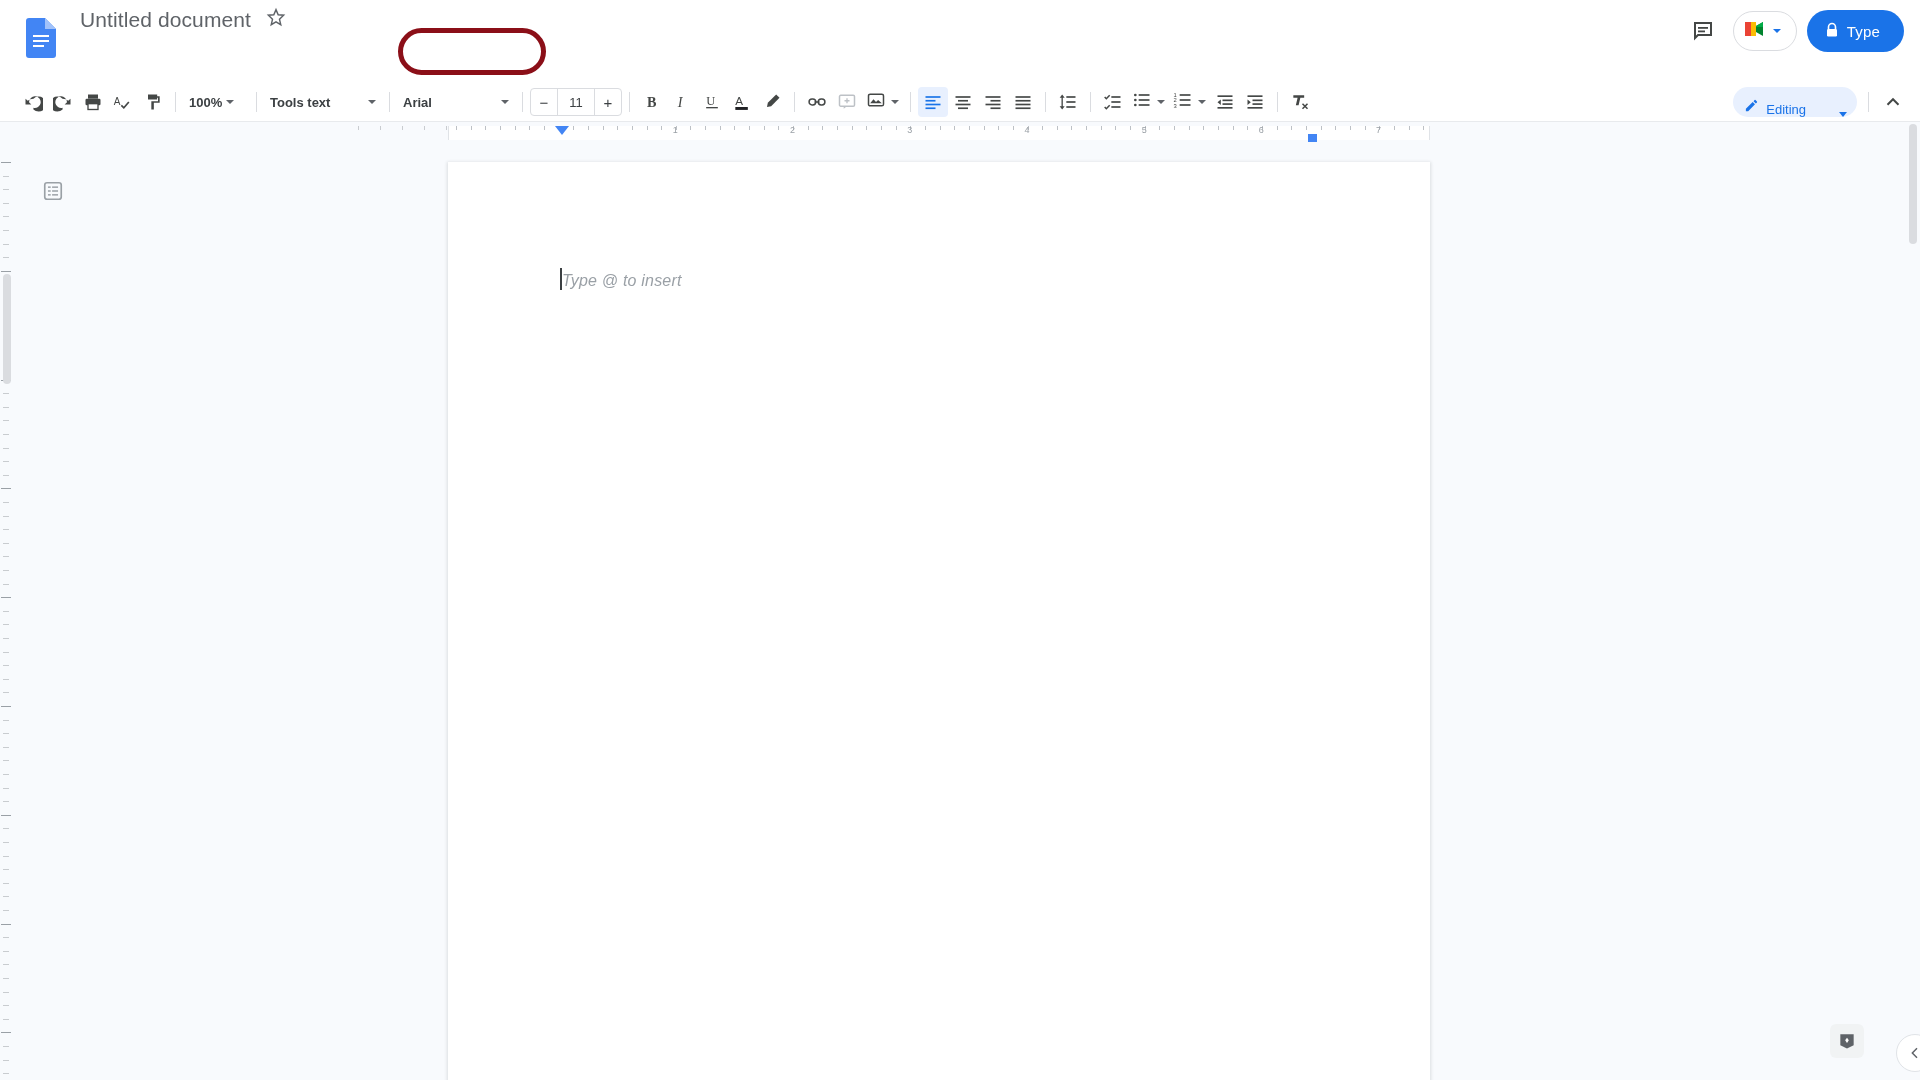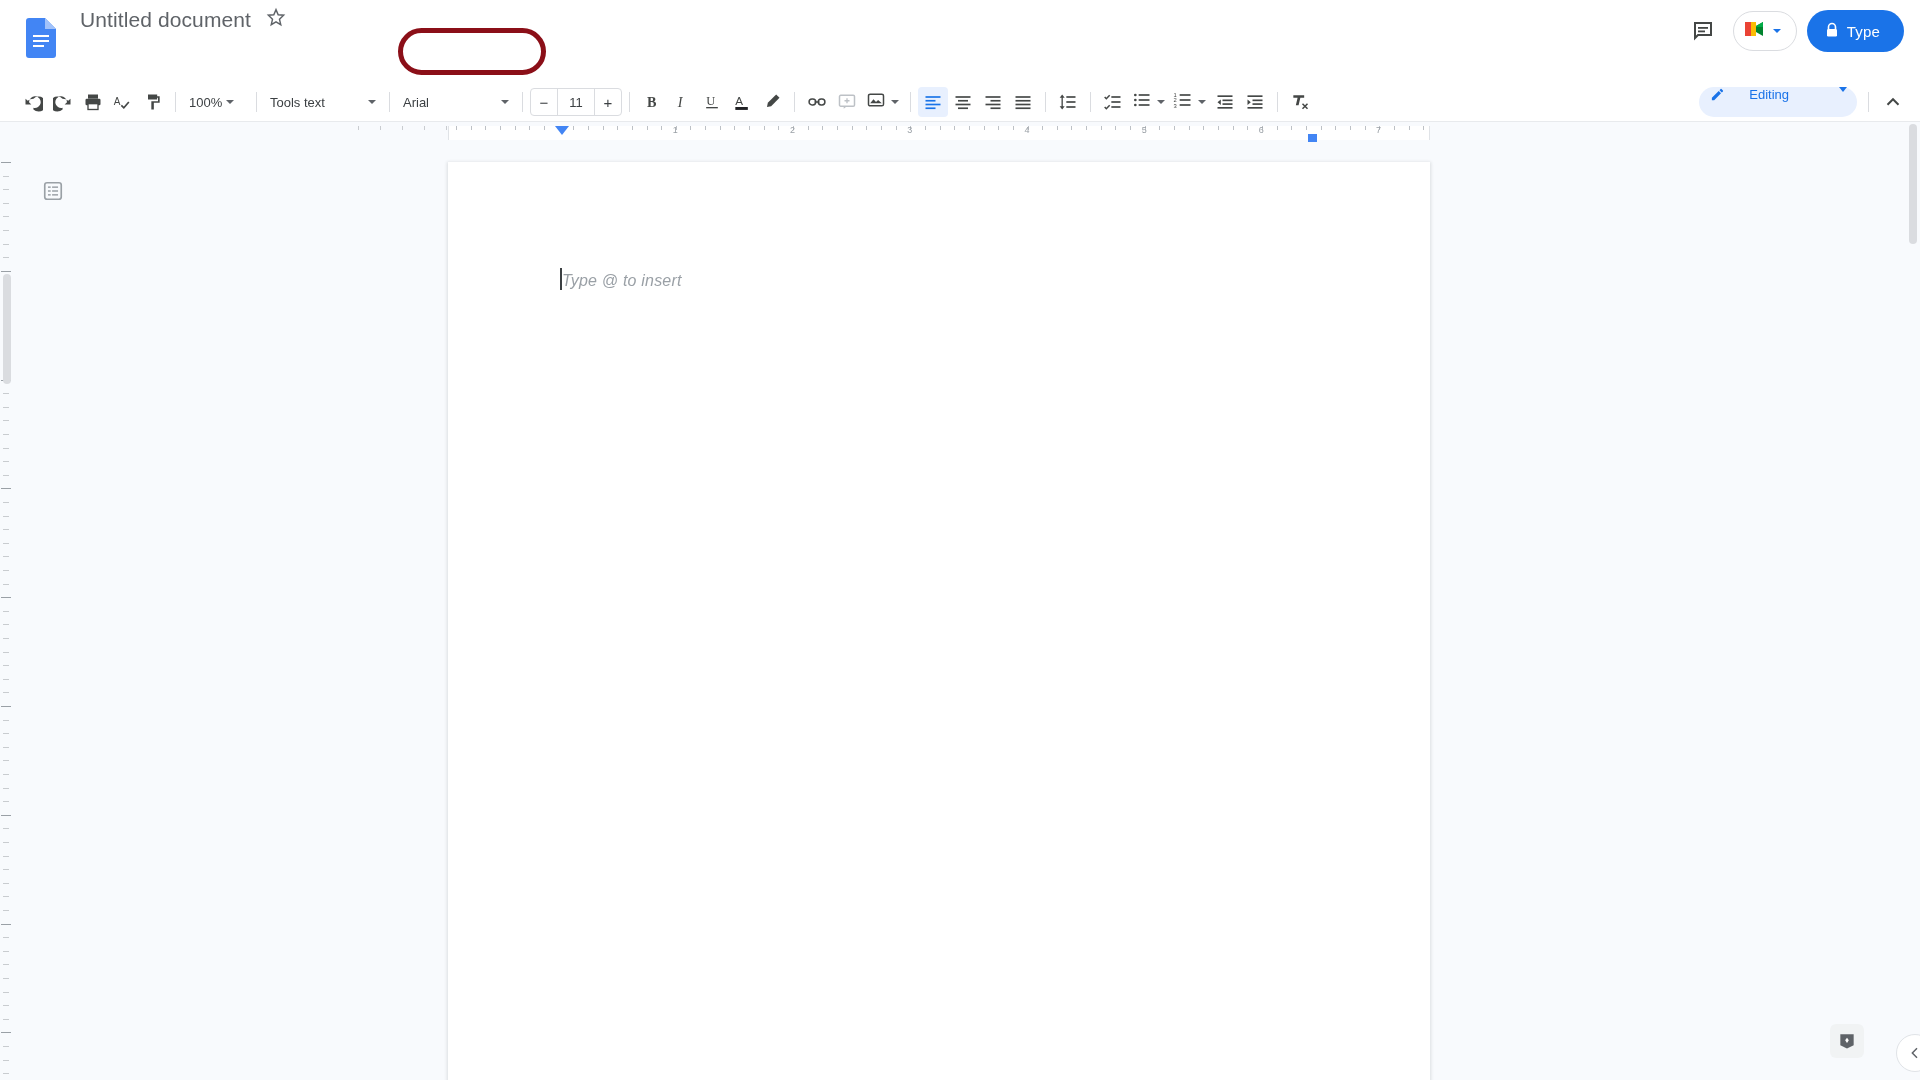--- a/index.html
+++ b/index.html
@@ -79,38 +79,38 @@
     width: 30px; height: 30px; border-radius: 4px;
     display: flex; align-items: center; justify-content: center;
     cursor: pointer; background: transparent; border: none; flex: none;
   }
   .tb-btn.active { background: #e8f0fe; }
   .tb-sep { width: 1px; height: 20px; background: #dadce0; margin: 0 7px; flex: none; }
   .tb-dd {
     height: 30px; display: flex; align-items: center; gap: 4px;
     padding: 0 6px; border-radius: 4px; cursor: pointer; flex: none;
   }
-  .tb-dd .lbl { font-size: 13px; color: #3c4043; white-space: nowrap; }
+  .tb-dd .lbl { font-size: 13px; color: #3c4043; white-space: nowrap; font-weight: bold; }
   .tb-zoom { min-width: 66px; }
   .tb-style { min-width: 118px; }
   .tb-font  { min-width: 118px; }
   .caret { width: 0; height: 0; border-left: 4px solid transparent; border-right: 4px solid transparent; border-top: 4px solid #5f6368; }
   .fontsize-group {
     display: flex; align-items: center; border: 1px solid #dadce0;
     border-radius: 4px; height: 28px; overflow: hidden; flex: none;
   }
   .fs-step { width: 26px; height: 26px; display:flex; align-items:center; justify-content:center; cursor:pointer; color:#3c4043; font-size:15px; }
   .fs-val {
     width: 38px; height: 26px; text-align: center; font-size: 13px; color: #3c4043;
     border: none; border-left: 1px solid #dadce0; border-right: 1px solid #dadce0;
     background: transparent; font-family: "Liberation Sans", sans-serif; outline: none;
   }
   .mode-pill {
     height: 30px; background: #e8f0fe; border-radius: 15px;
-    display: flex; align-items: flex-start; gap: 24px; padding: 0 10px 0 11px;
+    display: flex; align-items: flex-end; gap: 7px; padding: 0 10px 0 11px;
     cursor: pointer; margin-left: auto; margin-right: 4px;
   }
   .mode-pill .lbl { font-size: 13px; color: #1a73e8; }
   .caret-blue { width: 0; height: 0; border-left: 4px solid transparent; border-right: 4px solid transparent; border-top: 5px solid #1a73e8; }
   .collapse-btn { width: 34px; height: 34px; display:flex; align-items:center; justify-content:center; cursor:pointer; margin-right: 10px; }
 
   
   .canvas {
     position: absolute; top: 122px; left: 0; width: 1920px; height: 958px;
     background: #f8fafd;

